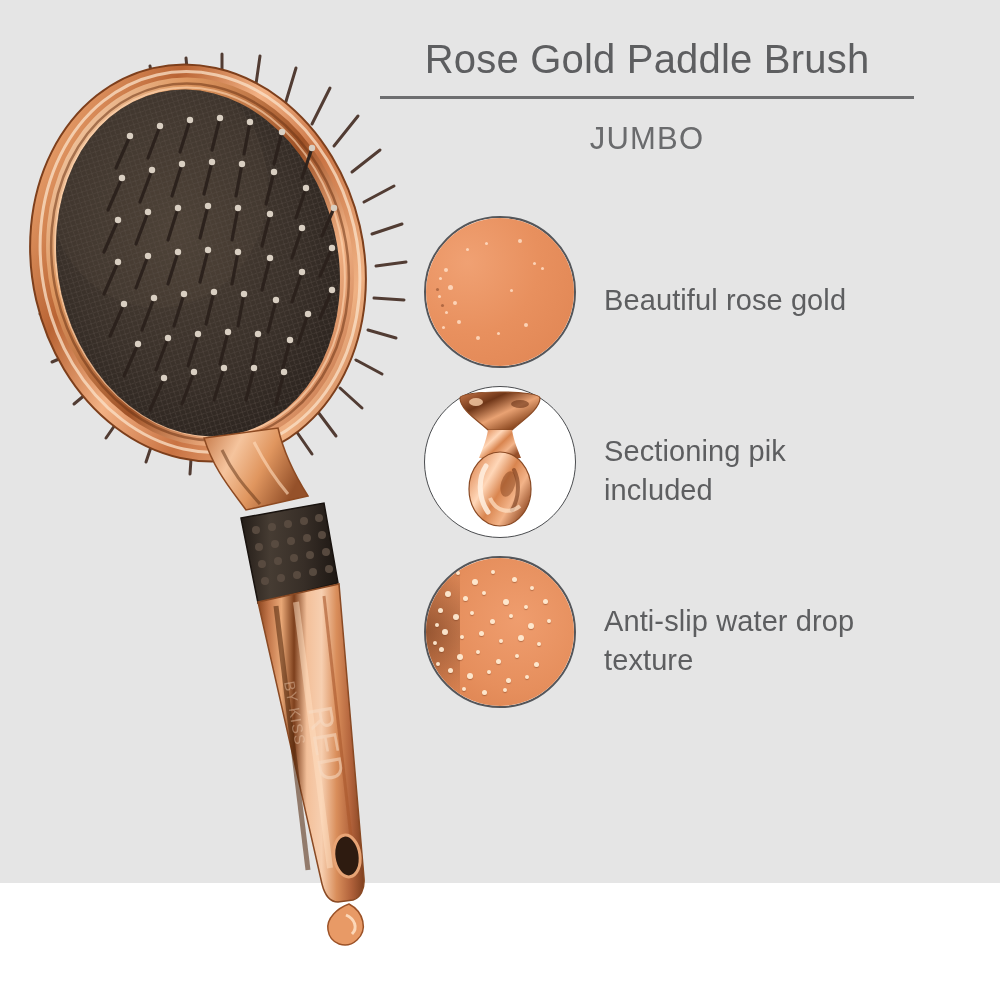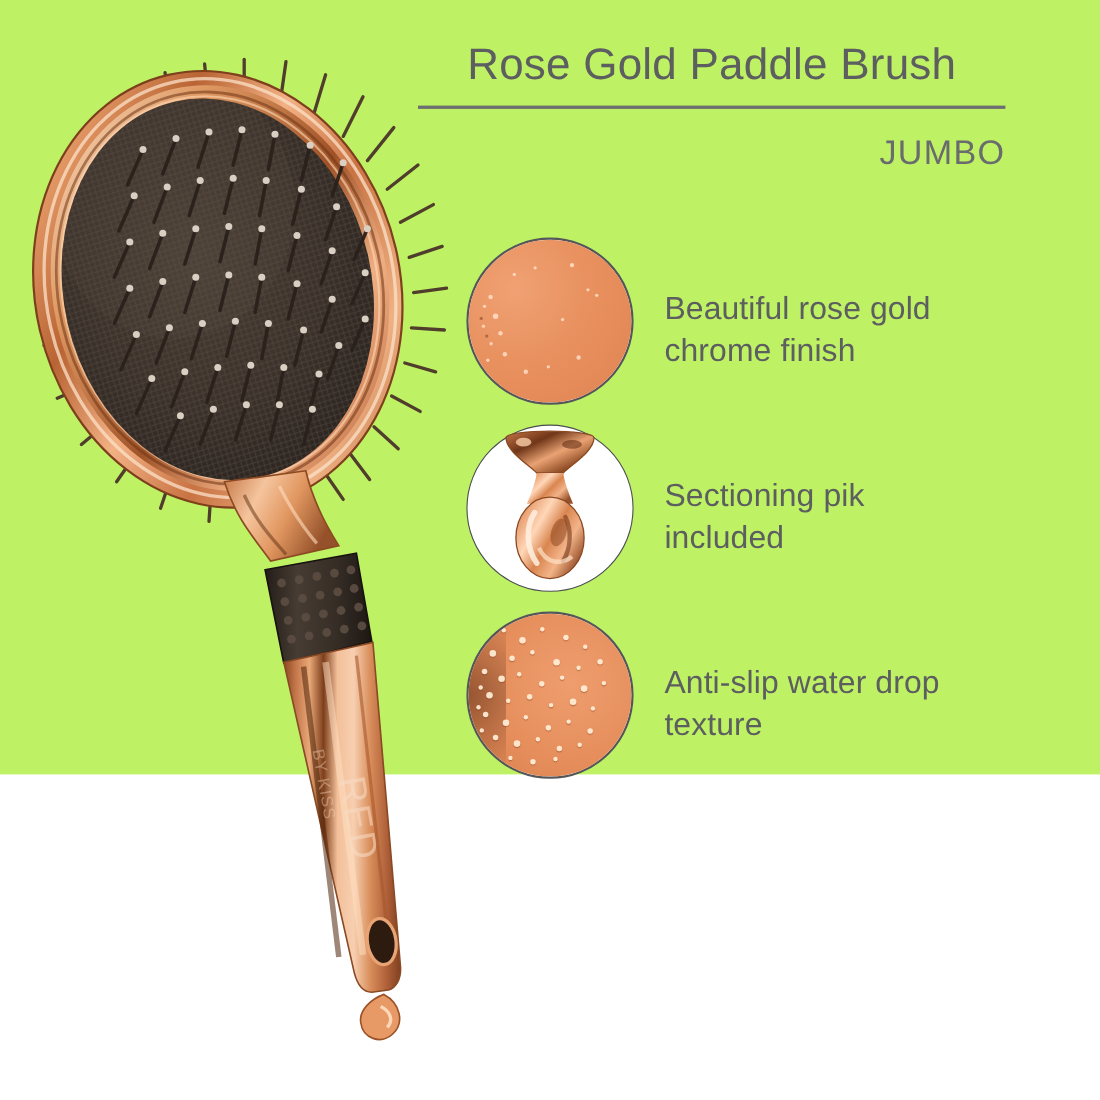--- a/index.html
+++ b/index.html
@@ -9,22 +9,22 @@
   }
   body {
     width: 1000px;
     height: 1000px;
     font-family: "Liberation Sans", sans-serif;
     overflow: hidden;
   }
   #page {
     position: relative;
     width: 1000px;
-    height: 704px;
-    background: #bef264;
+    height: 883px;
+    background: #e5e5e5;
   }
 
   
   #title-block {
     position: absolute;
     left: 380px;
     top: 36px;
     width: 534px;
     text-align: center;
   }
@@ -41,21 +41,20 @@
     height: 3px;
     background: #6d6e70;
     width: 100%;
   }
   #product-subtitle {
     margin-top: 22px;
     font-size: 31px;
     font-weight: 400;
     color: #6a6b6d;
     letter-spacing: 1.2px;
-    text-align: right;
   }
 
   
   #feature-list {
     position: absolute;
     left: 424px;
     top: 216px;
     width: 520px;
   }
   .feature-row {
@@ -436,21 +435,20 @@
           <span class="speck" style="left:57%;top:48%;width:3px;height:3px;"></span>
           <span class="speck" style="left:66%;top:71%;width:4px;height:4px;"></span>
           <span class="speck" style="left:48%;top:77%;width:3px;height:3px;"></span>
           <span class="speck" style="left:34%;top:80%;width:4px;height:4px;"></span>
           <span class="speck speck-dark" style="left:7%;top:47%;width:3px;height:3px;"></span>
           <span class="speck speck-dark" style="left:10%;top:58%;width:3px;height:3px;"></span>
         </div>
       </div>
       <div class="feature-text">
         <div>Beautiful rose gold</div>
-        <div>chrome finish</div>
       </div>
     </div>
 
     <div class="feature-row badge-outline">
       <div class="feature-badge">
         <div class="badge-disc"></div>
         <svg width="152" height="152" viewBox="0 0 152 152" style="position:absolute;inset:0;">
           <defs>
             <linearGradient id="pikGrad" x1="0" y1="0" x2="1" y2="0.7">
               <stop offset="0%" stop-color="#8e4a22"></stop>

